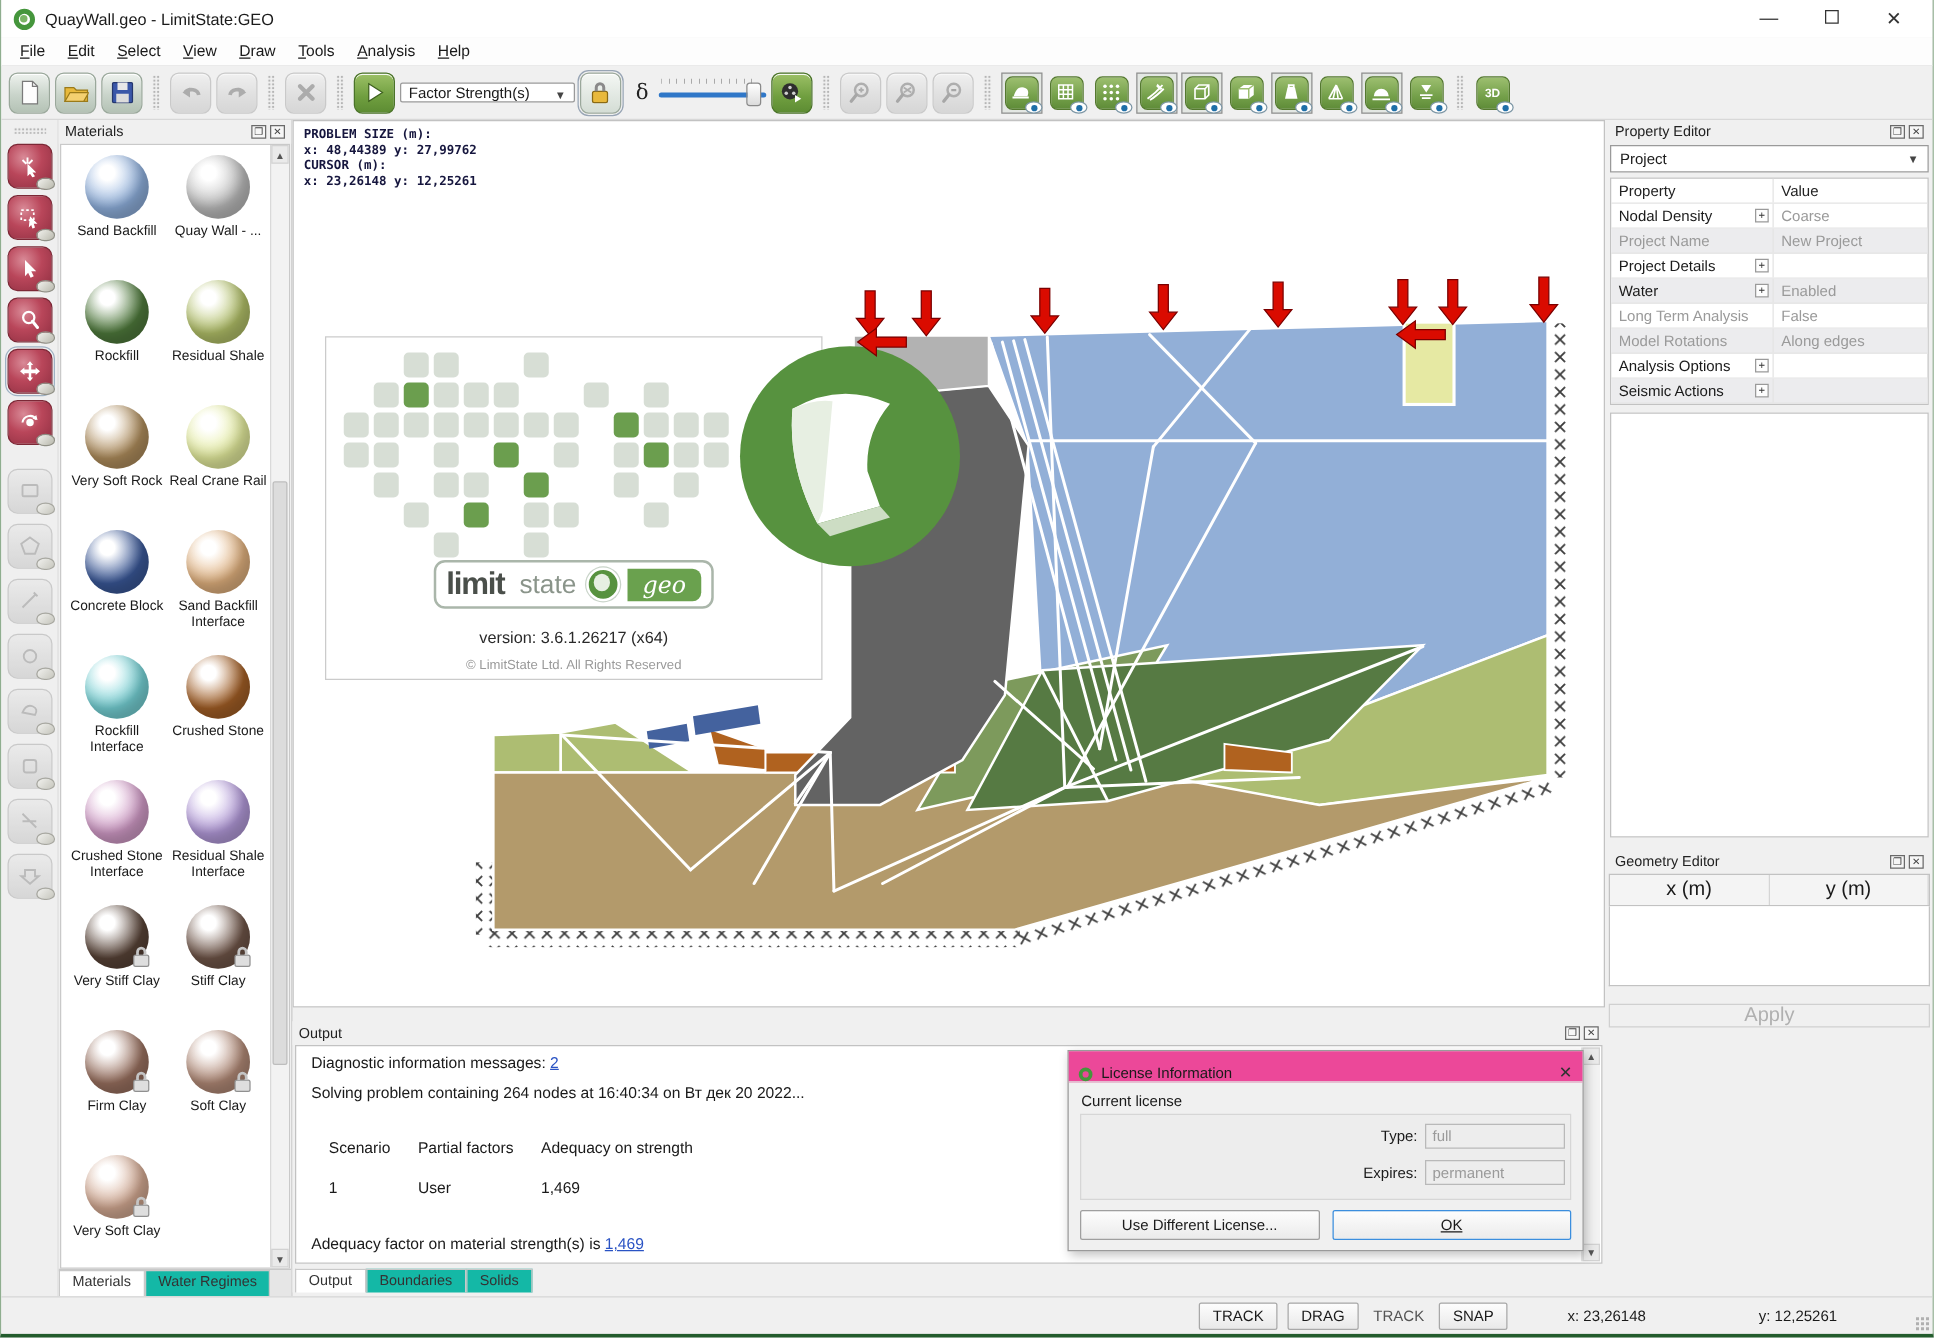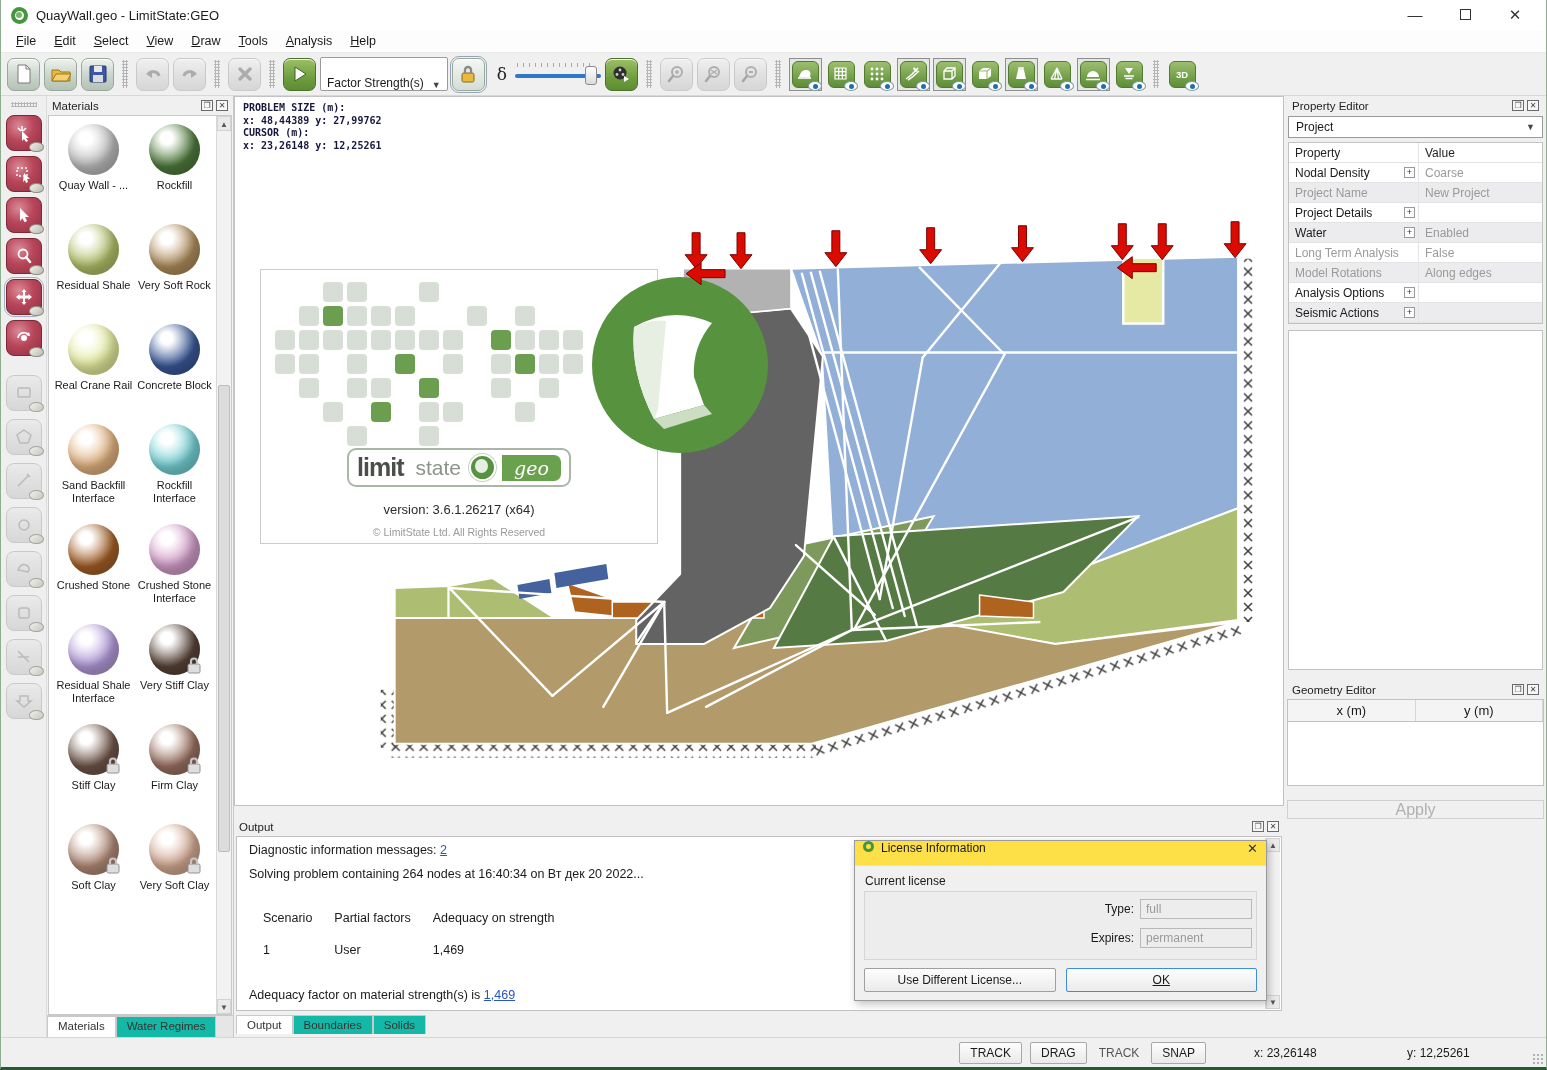--- a/index.html
+++ b/index.html
@@ -26,22 +26,22 @@
   
   .toolbar { height:43px; background:#f0f0f0; border-bottom:1px solid #d8d8d8; display:flex; align-items:center; padding:0 6px; gap:4px; }
   .grip { width:6px; height:28px; margin:0 4px;
           background-image:radial-gradient(#b5b5b5 1px, transparent 1.2px); background-size:3px 3px; }
   .tbtn { width:33px; height:33px; border-radius:7px; border:1px solid #9aa89b;
           background:linear-gradient(180deg,#eef2ee 0%,#c9d4ca 55%,#b4c2b5 100%);
           box-shadow:inset 0 1px 0 rgba(255,255,255,.9); display:flex; align-items:center; justify-content:center; }
   .tbtn.disabled { filter:grayscale(1); opacity:.5; }
   .tbtn.green { background:linear-gradient(180deg,#9cc066 0%,#6f9e3f 60%,#5d8c33 100%); border-color:#4a7329; }
   .tbtn.pressed { outline:1px solid #98a5b5; outline-offset:1px; background:linear-gradient(180deg,#f4f7f4,#d4ddd5); }
-  .mode-select { height:34px; min-width:122px; background:#fff; border:1px solid #9a9a9a; border-radius:2px;
-                 display:flex; align-items:flex-end; padding:0 6px; gap:8px; font-size:12px; }
+  .mode-select { height:16px; min-width:122px; background:#fff; border:1px solid #9a9a9a; border-radius:2px;
+                 display:flex; align-items:flex-end; padding:0 6px; gap:20px; font-size:12px; }
   .mode-select .arrow { margin-left:auto; font-size:9px; color:#444; }
   .delta { font-family:"DejaVu Serif", serif; font-size:17px; margin:0 4px 0 8px; color:#222; }
   .slider { width:86px; position:relative; height:26px; }
   .slider .ticks { position:absolute; top:2px; left:2px; right:8px; height:4px;
      background-image:repeating-linear-gradient(90deg,#a9a9a9 0 1px, transparent 1px 6px); }
   .slider .track { position:absolute; top:13px; left:0; right:0; height:4px; background:#2f77c8; border-radius:2px; }
   .slider .handle { position:absolute; top:5px; right:4px; width:12px; height:19px; background:linear-gradient(#fff,#dcdcdc);
      border:1px solid #8a8a8a; border-radius:3px; }
   .toggle { width:27px; height:27px; border-radius:6px; position:relative; display:flex; align-items:center; justify-content:center;
             background:linear-gradient(180deg,#9dbf70 0%,#74a04a 60%,#5f8c38 100%); border:1px solid #54792f; }
@@ -124,26 +124,26 @@
   .prow { display:flex; height:20px; border-bottom:1px solid #e3e3e3; align-items:center; font-size:12px; }
   .prow .pc { flex:0 0 130px; padding-left:6px; display:flex; align-items:center; height:100%; border-right:1px solid #e3e3e3; }
   .prow .vc { flex:1; padding-left:6px; }
   .prow.header { font-size:12px; color:#222; }
   .prow.alt { background:#ececee; }
   .dim { color:#9a9a9a; }
   .expander { margin-left:auto; margin-right:3px; width:11px; height:11px; border:1px solid #9a9a9a; font-size:9px; line-height:9px; text-align:center; color:#333; background:#fdfdfd; }
   .prop-empty { flex:0 0 340px; background:#fff; border:1px solid #c2c2c2; margin:6px 1px 0 1px; }
   .geo-panel { margin-top:10px; flex:1; display:flex; flex-direction:column; }
   .geo-header { display:flex; border:1px solid #c2c2c2; background:#f4f4f4; }
-  .geo-header div { flex:1; text-align:center; font-size:13px; padding:3px 0; border-right:1px solid #d5d5d5; }
+  .geo-header div { flex:1; text-align:center; font-size:16px; padding:3px 0; border-right:1px solid #d5d5d5; }
   .geo-list { flex:1; background:#fff; border:1px solid #c2c2c2; border-top:none; max-height:64px; }
   .apply-btn { margin-top:14px; height:19px; background:#f0f0f0; border:1px solid #d0d0d0; color:#b0b0b0; text-align:center; font-size:16px; line-height:17px; margin-bottom:14px; }
   
   .dialog { position:absolute; left:853px; top:840px; width:413px; height:161px; background:#f0f0f0; border:1px solid #9a9a9a; box-shadow:2px 3px 8px rgba(0,0,0,.25); z-index:50; }
-  .dlg-title { height:25px; background:#fde047; display:flex; align-items:flex-start; padding:0 8px; font-size:12px; border-bottom:1px solid #e0e0e0; }
+  .dlg-title { height:25px; background:#ec4899; display:flex; align-items:flex-end; padding:0 8px; font-size:12px; border-bottom:1px solid #e0e0e0; }
   .dlg-logo { width:11px; height:11px; border-radius:50%; border:3px solid #45963c; margin-right:7px; }
   .dlg-close { margin-left:auto; font-size:13px; color:#333; }
   .dlg-grouplabel { position:absolute; left:10px; top:33px; font-size:12px; }
   .dlg-group { position:absolute; left:9px; right:9px; top:50px; height:69px; background:#ededed; border:1px solid #d6d6d6; }
   .dlg-field { position:absolute; right:14px; display:flex; align-items:center; gap:6px; font-size:12px; }
   .dlg-input { width:112px; height:20px; border:1px solid #b9b9b9; background:#ededed; color:#9a9a9a; font-size:12px; padding:0 5px; line-height:18px; }
   .dlg-buttons { position:absolute; left:9px; right:9px; bottom:8px; display:flex; gap:10px; }
   .dlg-btn { flex:1; height:24px; background:linear-gradient(#fdfdfd,#ebebeb); border:1px solid #9f9f9f; border-radius:2px; font-size:12px; text-align:center; line-height:22px; }
   .dlg-btn.default { border:1.5px solid #3b8ede; }
   .dlg-btn.default u { text-decoration:underline; }
@@ -482,20 +482,24 @@
   <div class="materials">
     <div class="panel-title">
       <span>Materials</span>
       <span class="panel-icons">
         <span class="pi">❐</span>
         <span class="pi">✕</span>
       </span>
     </div>
     <div class="mat-list">
       <div class="mat-grid" id="matgrid">
+          <div class="mat-cell">
+            <div class="sphere" style="background: radial-gradient(circle at 35% 28%, rgba(255, 255, 255, 0.95) 0%, rgba(255, 255, 255, 0.55) 12%, rgb(143, 176, 221) 58%);"></div>
+            <div class="mat-label">Sand Backfill</div>
+          </div>
           <div class="mat-cell">
             <div class="sphere" style="background: radial-gradient(circle at 35% 28%, rgba(255, 255, 255, 0.95) 0%, rgba(255, 255, 255, 0.55) 12%, rgb(189, 189, 189) 58%);"></div>
             <div class="mat-label">Quay Wall - ...</div>
           </div>
           <div class="mat-cell">
             <div class="sphere" style="background: radial-gradient(circle at 35% 28%, rgba(255, 255, 255, 0.95) 0%, rgba(255, 255, 255, 0.55) 12%, rgb(79, 122, 60) 58%);"></div>
             <div class="mat-label">Rockfill</div>
           </div>
           <div class="mat-cell">
             <div class="sphere" style="background: radial-gradient(circle at 35% 28%, rgba(255, 255, 255, 0.95) 0%, rgba(255, 255, 255, 0.55) 12%, rgb(179, 193, 105) 58%);"></div>

